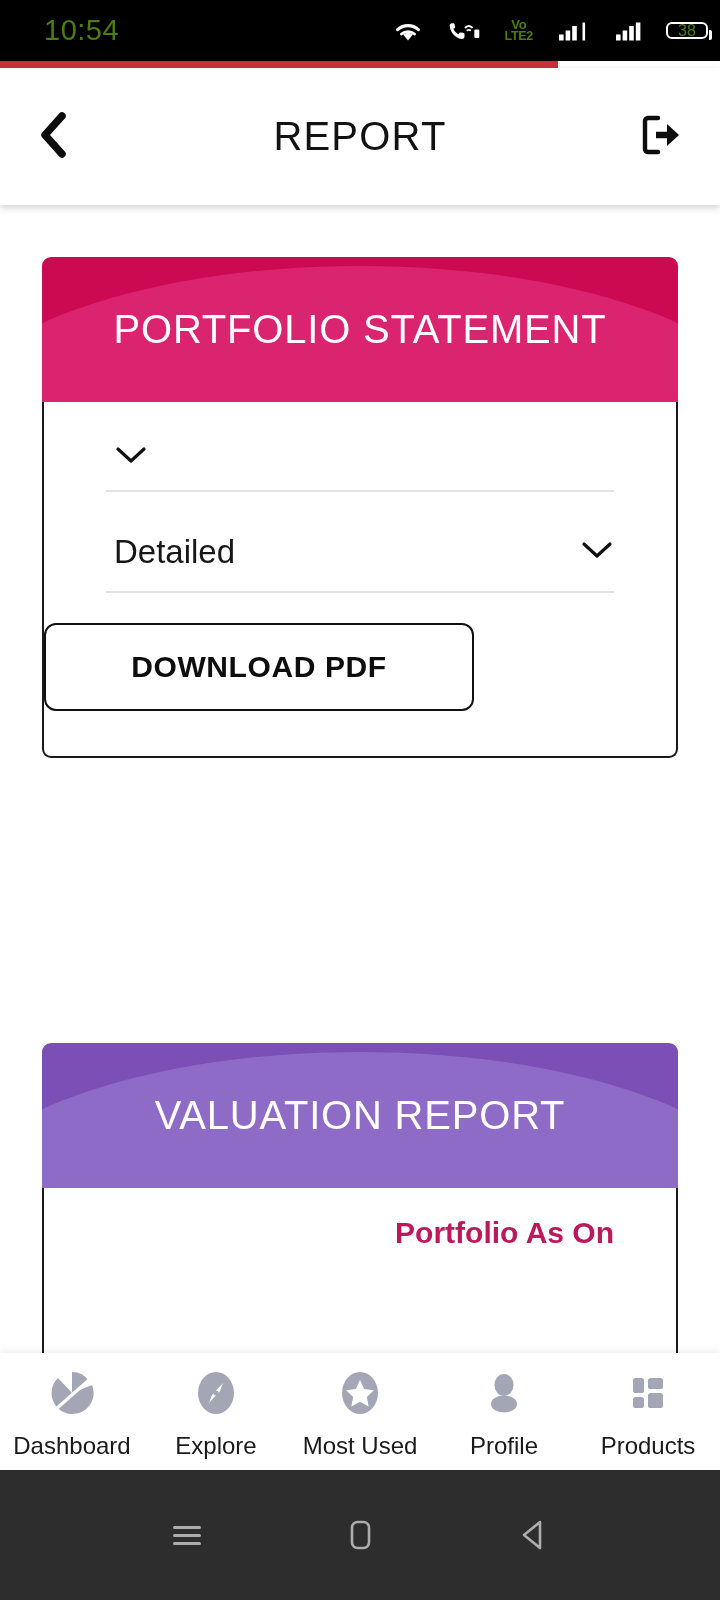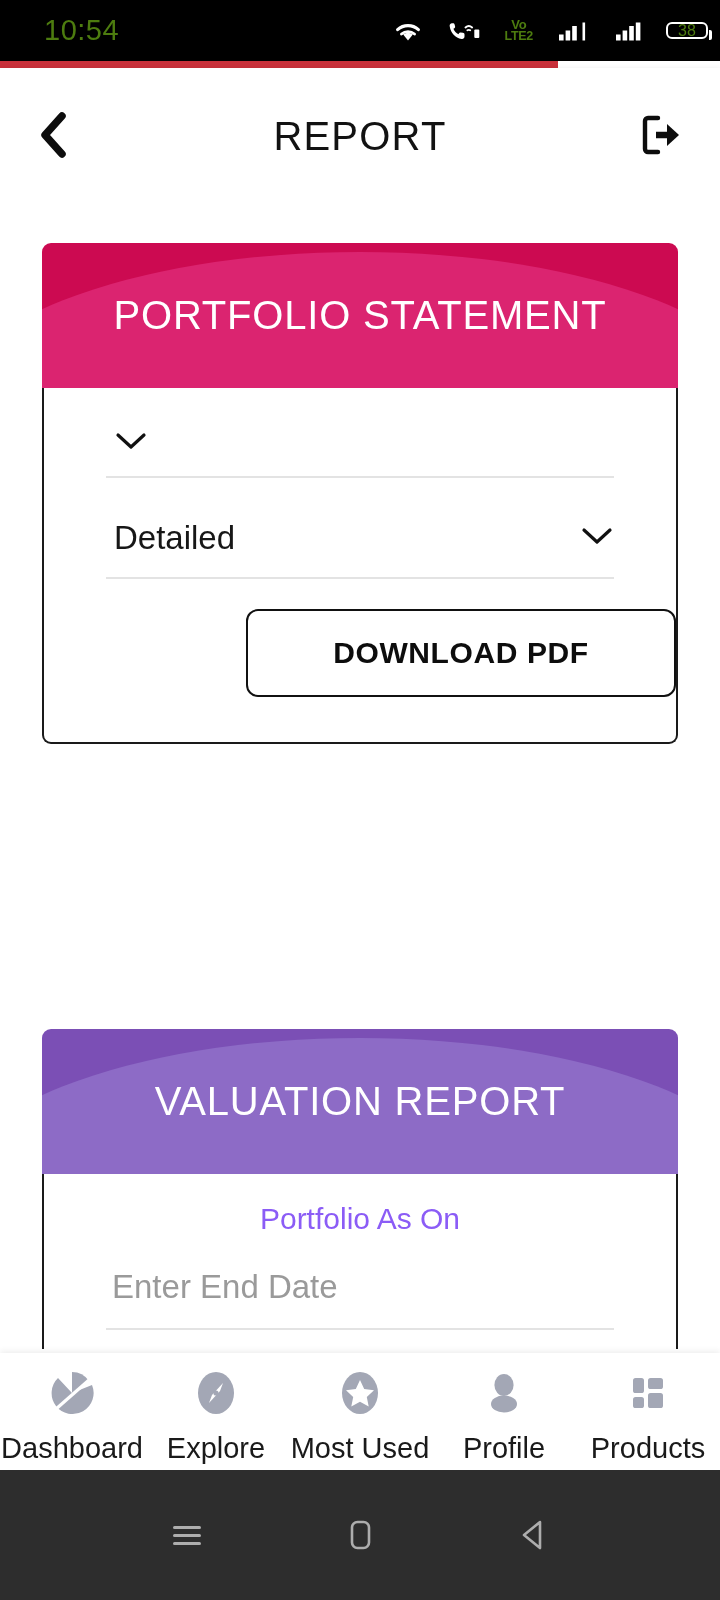--- a/index.html
+++ b/index.html
@@ -49,21 +49,21 @@
   }
   .hdr-title{
     position:absolute; left:0; right:0; text-align:center;
     font-size:40px; letter-spacing:1.2px; color:#121212; font-weight:400;
   }
   .back-btn,.logout-btn{ position:relative; z-index:2; cursor:pointer; }
   .logout-btn{ margin-left:auto; }
 
   
   .content{
-    position:absolute; top:201px; left:0; width:720px; height:1148px;
+    position:absolute; top:215px; left:0; width:720px; height:1148px;
     background:#fff; overflow:hidden;
   }
 
   
   .card{ position:absolute; left:42px; width:636px; }
   .card-head{
     height:145px; border-radius:9px 9px 0 0; position:relative;
     overflow:hidden; display:flex; align-items:center; justify-content:center;
   }
   .card-head .arc{
@@ -90,51 +90,51 @@
   .dd-wrap{ padding:34px 62px 0 62px; }
   .dd{
     display:flex; align-items:center; justify-content:space-between;
     padding:8px 0 20px 8px; border-bottom:2px solid #e3e3e3;
     margin-bottom:33px; cursor:pointer;
   }
   .dd:last-child{ margin-bottom:0; }
   .dd-label{ font-size:33px; color:#171717; font-weight:400; }
 
   
-  .btns{ padding:30px 0 45px 0; display:flex; flex-direction:column; align-items:flex-end; gap:26px; }
+  .btns{ padding:30px 0 45px 0; display:flex; flex-direction:column; align-items:flex-start; gap:26px; }
   .obtn{
     width:430px; height:88px; border:2.5px solid #111; border-radius:12px;
     background:#fff; font-size:30px; font-weight:700; letter-spacing:.6px;
     color:#0d0d0d; font-family:"Liberation Sans", sans-serif; cursor:pointer;
   }
 
   
   .date-sec{ padding:28px 62px 60px 62px; }
   .date-label{
-    text-align:center; font-size:30px; font-weight:400; color:#8b5cf6;
+    text-align:right; font-size:30px; font-weight:700; color:#be185d;
     margin-bottom:32px;
   }
   .date-input{
     width:100%; border:none; border-bottom:2px solid #e3e3e3;
     font-size:33px; color:#9a9a9a; padding:0 0 22px 6px;
     font-family:"Liberation Sans", sans-serif; background:transparent; outline:none;
   }
   .date-input::placeholder{ color:#9a9a9a; opacity:1; }
 
   
   .bottom-nav{
     position:absolute; top:1353px; left:0; width:720px; height:117px;
     background:#fff; display:flex; align-items:flex-start;
     padding-top:16px; box-shadow:0 -2px 6px rgba(0,0,0,.07);
   }
   .nav-item{
     flex:1; display:flex; flex-direction:column; align-items:center; gap:11px;
     cursor:pointer;
   }
-  .nav-label{ font-size:29px; color:#1a1a1a; font-weight:400; }
+  .nav-label{ font-size:24px; color:#1a1a1a; font-weight:400; }
 
   
   .android-nav{
     position:absolute; top:1470px; left:0; width:720px; height:130px;
     background:#2D2D2D; display:flex; align-items:center; justify-content:space-around;
     padding:0 100px;
   }
   .and-btn{ cursor:pointer; display:flex; align-items:center; justify-content:center; }
 </style>
 </head>
@@ -246,21 +246,20 @@
   </div>
 
   <div class="card purple" style="top:828px;">
     <div class="card-head">
       <div class="arc"></div>
       <h2>VALUATION REPORT</h2>
     </div>
     <div class="card-body" style="min-height:330px;">
       <div class="date-sec">
         <div class="date-label">Portfolio As On</div>
-        <input class="date-input" type="text" placeholder="Enter End Date" style="">
       </div>
     </div>
   </div>
 
 </div>
 
 <div class="bottom-nav">
 
   <div class="nav-item">
     <span>

